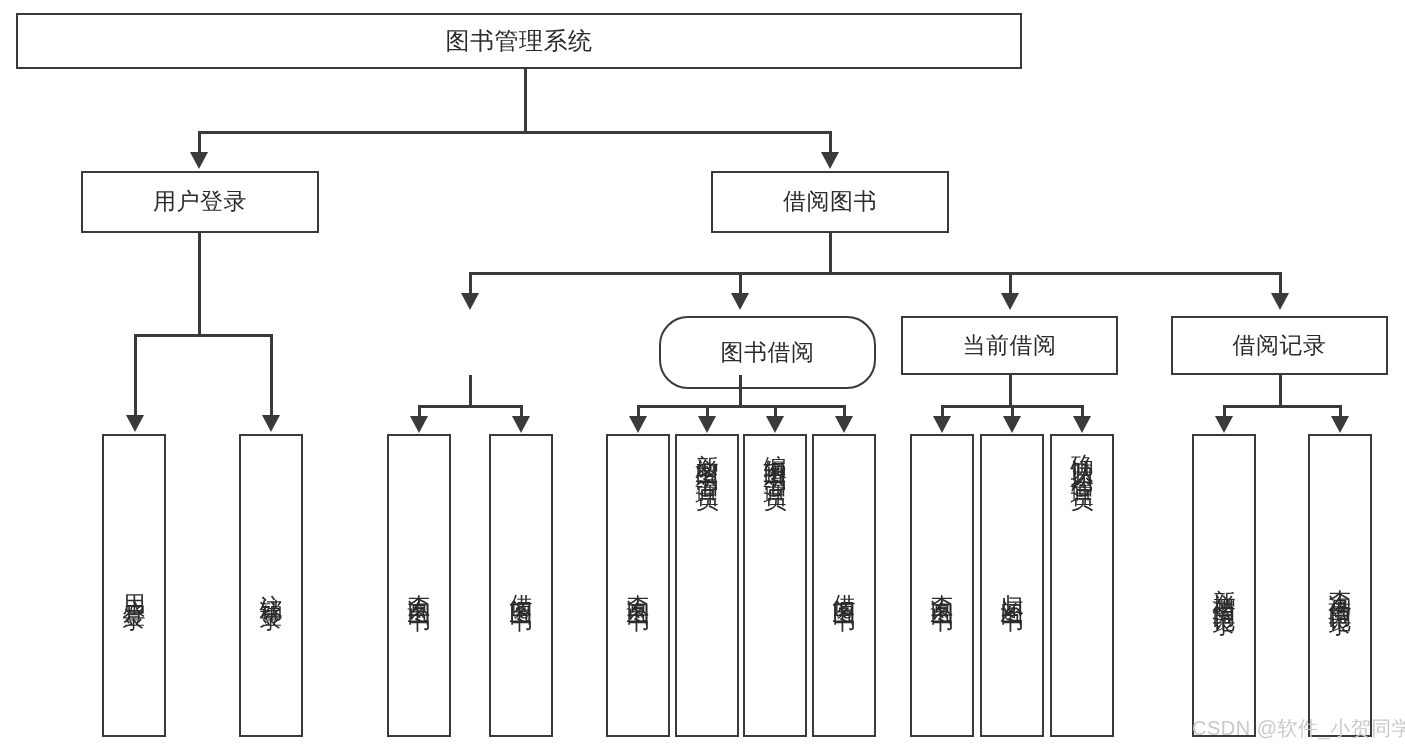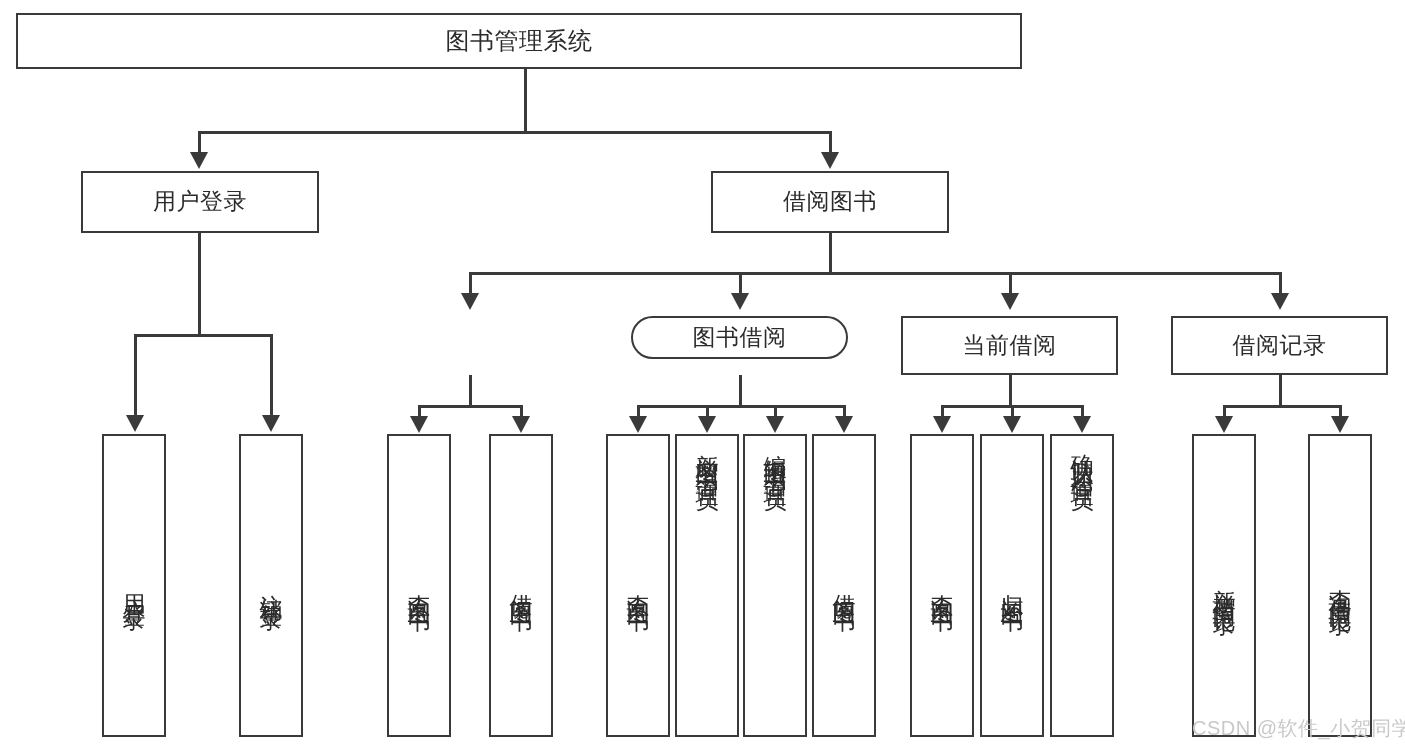--- a/index.html
+++ b/index.html
@@ -107,21 +107,21 @@
   <div class="ln hline" style="left:469px;top:272px;width:812px;"></div>
   <div class="ln vline" style="left:469px;top:272px;height:23px;"></div>
   <div class="arrow" style="left:461px;top:293px;"></div>
   <div class="ln vline" style="left:739px;top:272px;height:23px;"></div>
   <div class="arrow" style="left:731px;top:293px;"></div>
   <div class="ln vline" style="left:1009px;top:272px;height:23px;"></div>
   <div class="arrow" style="left:1001px;top:293px;"></div>
   <div class="ln vline" style="left:1279px;top:272px;height:23px;"></div>
   <div class="arrow" style="left:1271px;top:293px;"></div>
 
-  <div class="box h-box" style="left:631px;top:316px;width:217px;height:43px;border-radius:29px;">
+  <div class="box h-box" style="left:659px;top:316px;width:217px;height:73px;border-radius:29px;">
     <span class="lbl">图书借阅</span>
   </div>
   <div class="box h-box" style="left:901px;top:316px;width:217px;height:59px;">
     <span class="lbl">当前借阅</span>
   </div>
   <div class="box h-box" style="left:1171px;top:316px;width:217px;height:59px;">
     <span class="lbl">借阅记录</span>
   </div>
 
   <div class="ln vline" style="left:469px;top:375px;height:31px;"></div>

